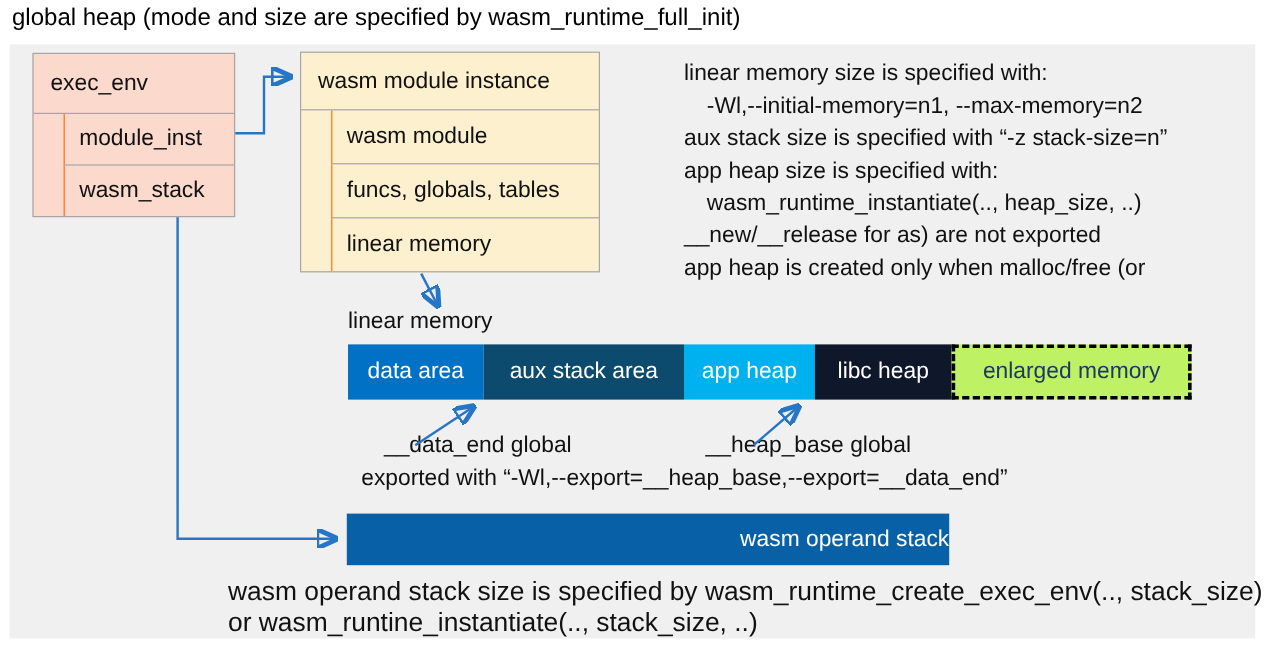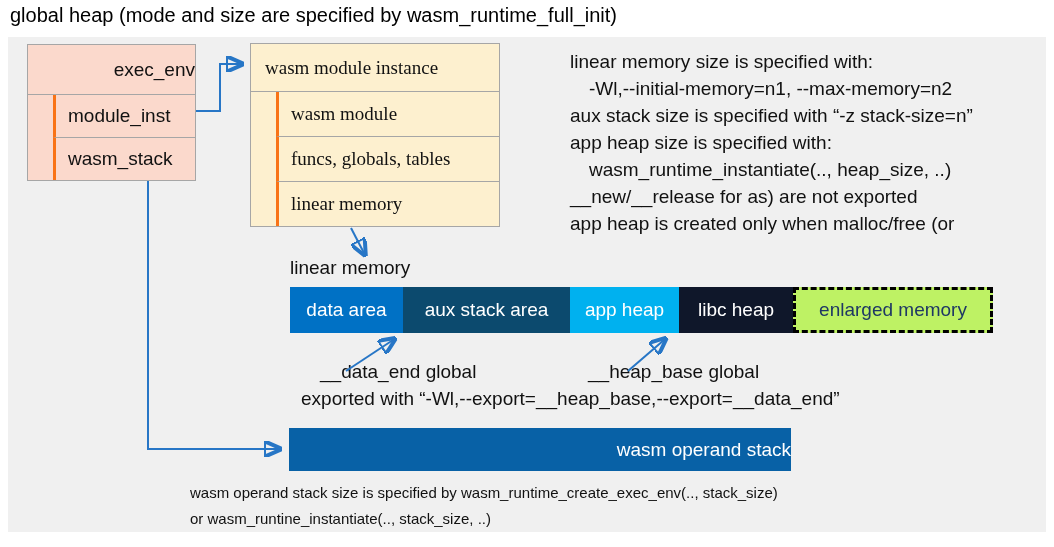--- a/index.html
+++ b/index.html
@@ -6,27 +6,27 @@
   .canvas {
     position:relative; width:1054px; height:547px;
     font-family:"Liberation Sans", sans-serif;
     color:#111; overflow:hidden; background:#ffffff;
   }
   .panel { position:absolute; left:8px; top:37px; width:1038px; height:495px; background:#f0f0f0; }
   .title { position:absolute; left:10px; top:4px; font-size:20px; color:#000; white-space:nowrap; }
 
   .box { position:absolute; box-sizing:border-box; border:1px solid #a6a6a6; font-size:19px; }
   .box-pink { background:#fbd9cc; }
-  .box-cream { background:#fdf0cf;font-family:Liberation Serif, serif; }
+  .box-cream { background:#fdf0cf; }
   .exec-env { left:27px; top:44px; width:169px; height:137px; }
   .module-instance { left:250px; top:43px; width:250px; height:184px; }
   .box-header { padding-left:14px; border-bottom:1px solid #a6a6a6; }
-  .exec-env .box-header { height:49px; line-height:49px;text-align:right; }
+  .exec-env .box-header { height:49px; line-height:49px; }
   .module-instance .box-header { height:47px; line-height:47px; }
-  .sub-row { margin-left:25px; border-left:3px solid #f97316; border-bottom:1px solid #a6a6a6; padding-left:12px; }
+  .sub-row { margin-left:25px; border-left:1px solid #f97316; border-bottom:1px solid #a6a6a6; padding-left:12px; }
   .exec-env .sub-row { height:42px; line-height:42px; }
   .module-instance .sub-row { height:44px; line-height:44px; }
   .sub-row:last-child { border-bottom:none; }
 
   .notes { position:absolute; left:530px; top:48px; width:520px; font-size:19px; line-height:27px;margin-left:40px; }
   .notes .indent { padding-left:19px; }
 
   .lm-label { position:absolute; left:290px; top:257px; font-size:19px; }
 
   .membar { position:absolute; left:290px; top:287px; height:46px; display:flex; }
@@ -39,21 +39,21 @@
   .seg-enl   { width:200px; background:#bef264; color:#1f3864; border:3px dashed #000000; line-height:40px; }
 
   .ann { position:absolute; font-size:19px; white-space:nowrap; }
   .ann-data-end { left:320px; top:361px; }
   .ann-heap-base { left:588px; top:361px; }
   .ann-exported { left:301px; top:388px; }
 
   .operand-stack { position:absolute; left:289px; top:428px; width:502px; height:43px;
     background:#0861a6; color:#ffffff; font-size:19px; line-height:43px; text-align:right; }
 
-  .footer { position:absolute; left:190px; top:480px; font-size:15px; line-height:26px; white-space:nowrap; }
+  .footer { position:absolute; left:190px; top:480px; font-size:22px; line-height:26px; white-space:nowrap; }
 
   .overlay { position:absolute; left:0; top:0; pointer-events:none; }
   .overlay path { stroke:#2776c6; stroke-width:2; fill:none; }
 </style>
 </head>
 <body>
 
 <div class="canvas">
 
   <div class="panel"></div>

